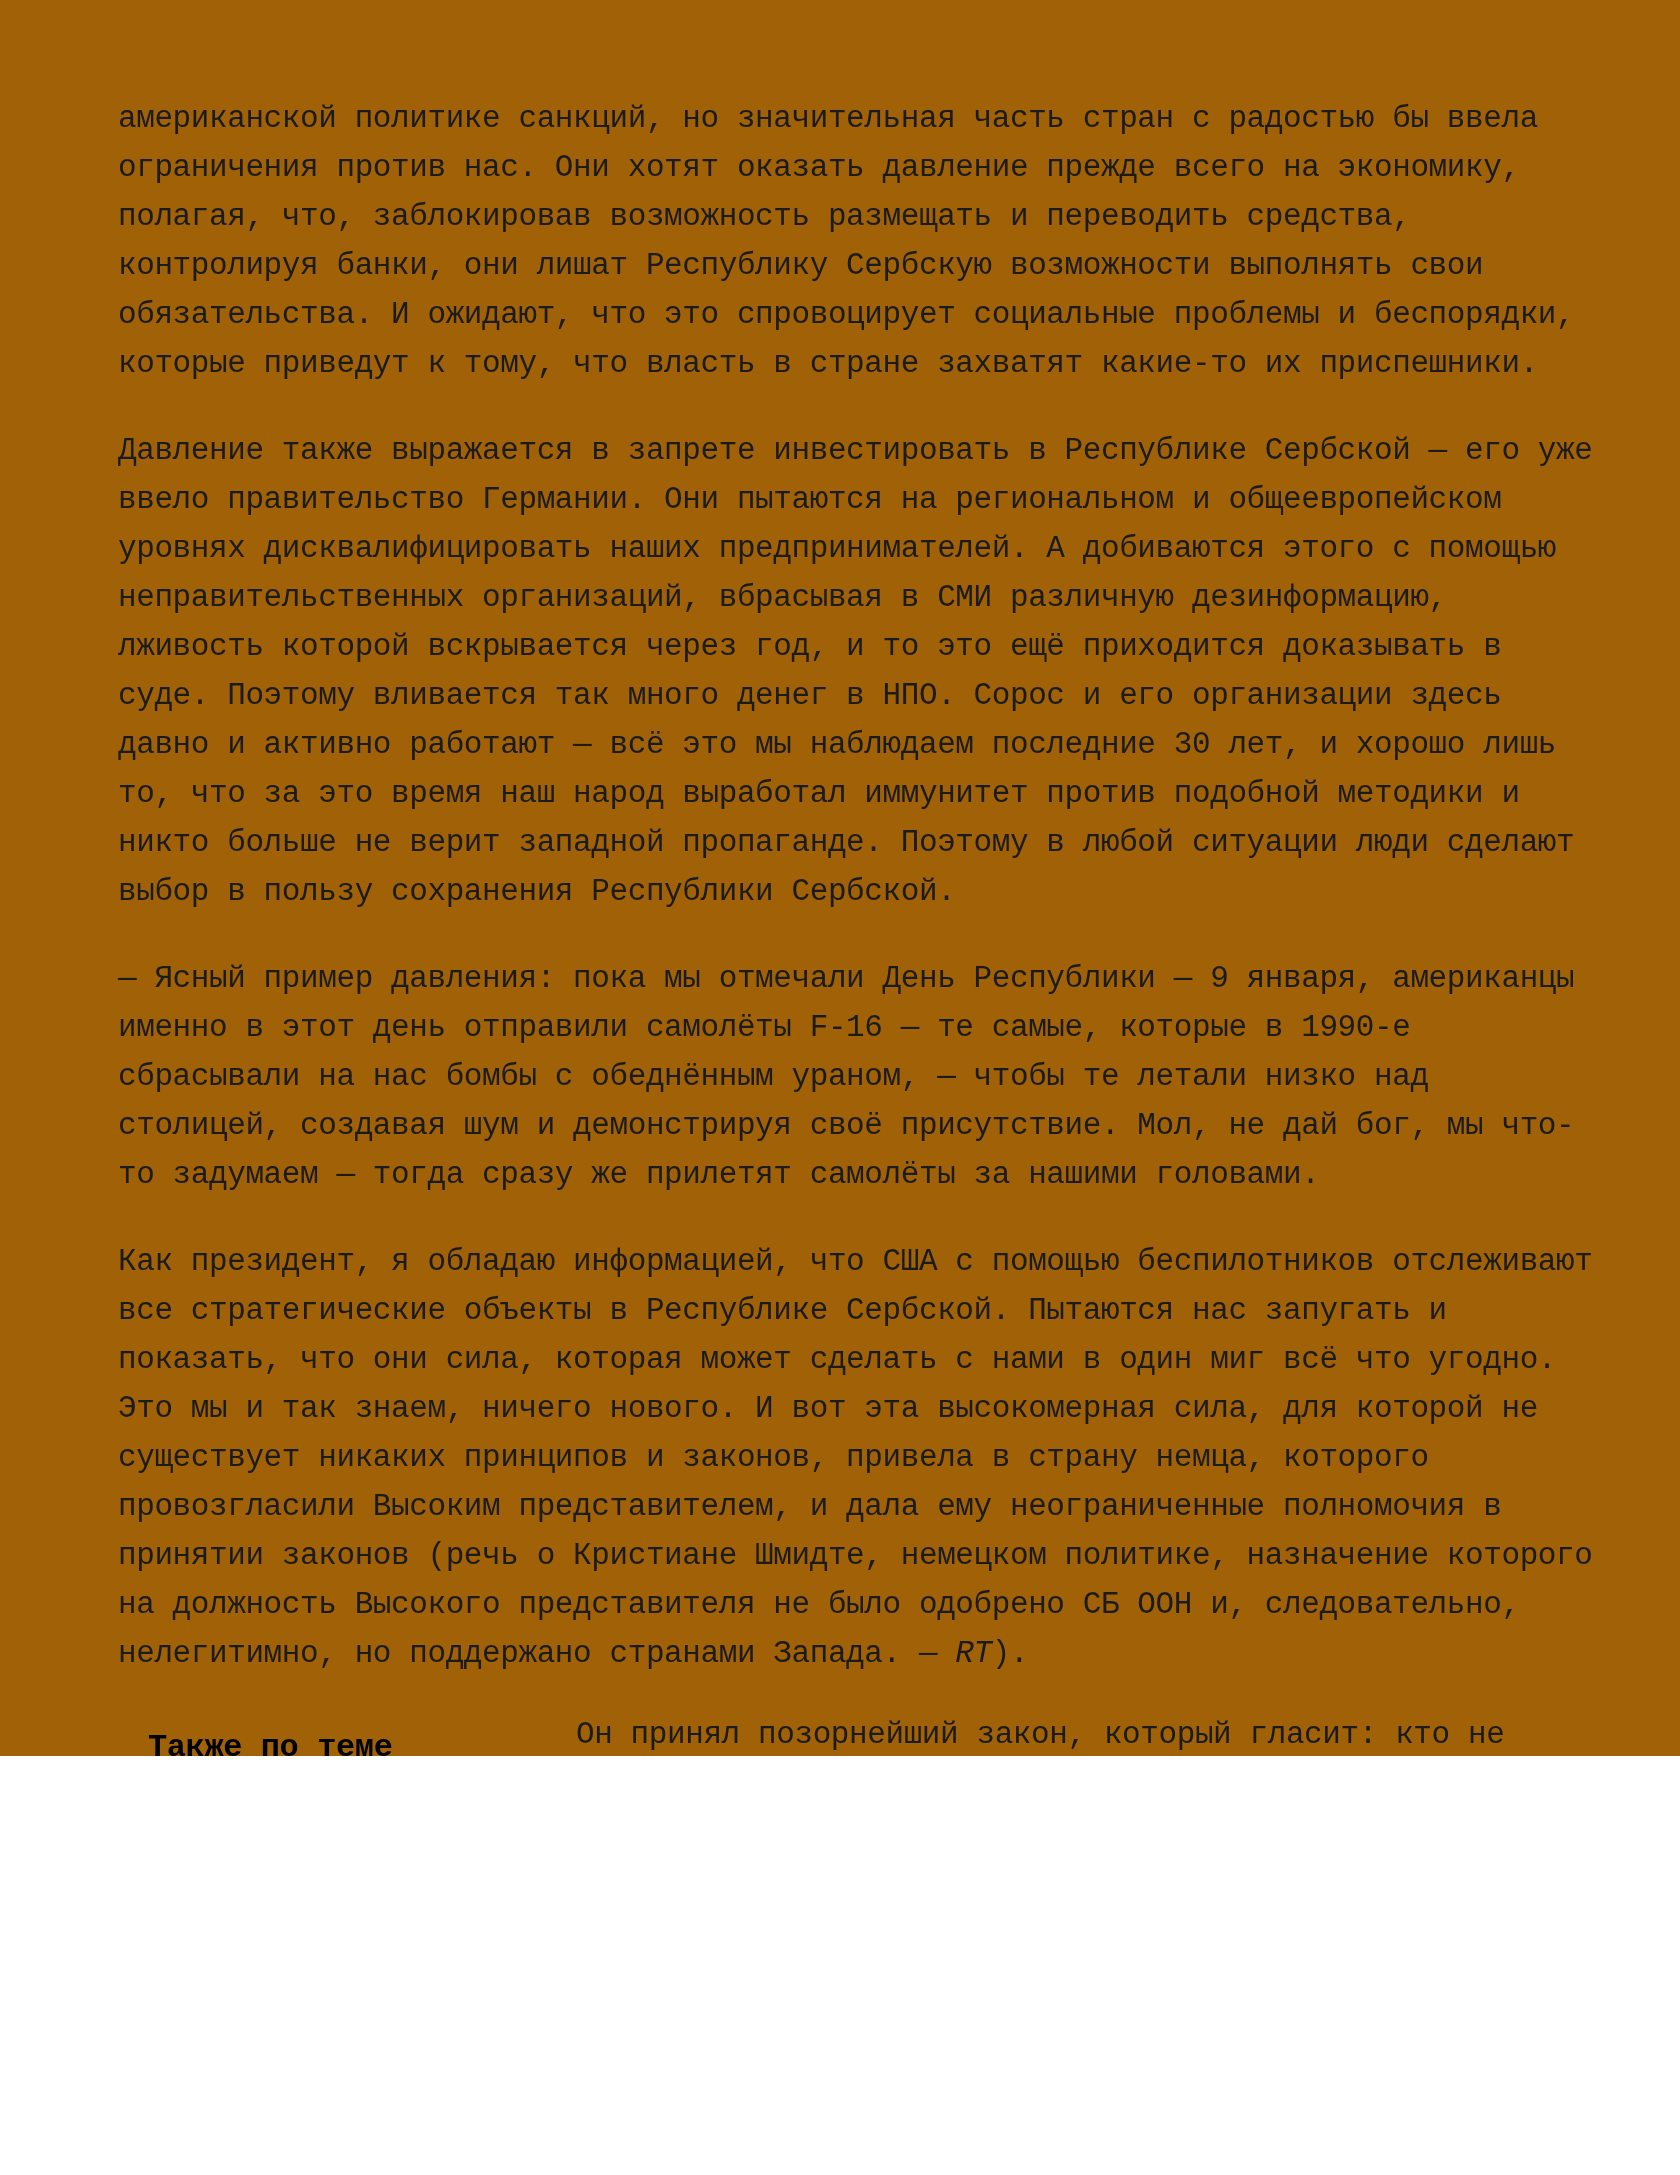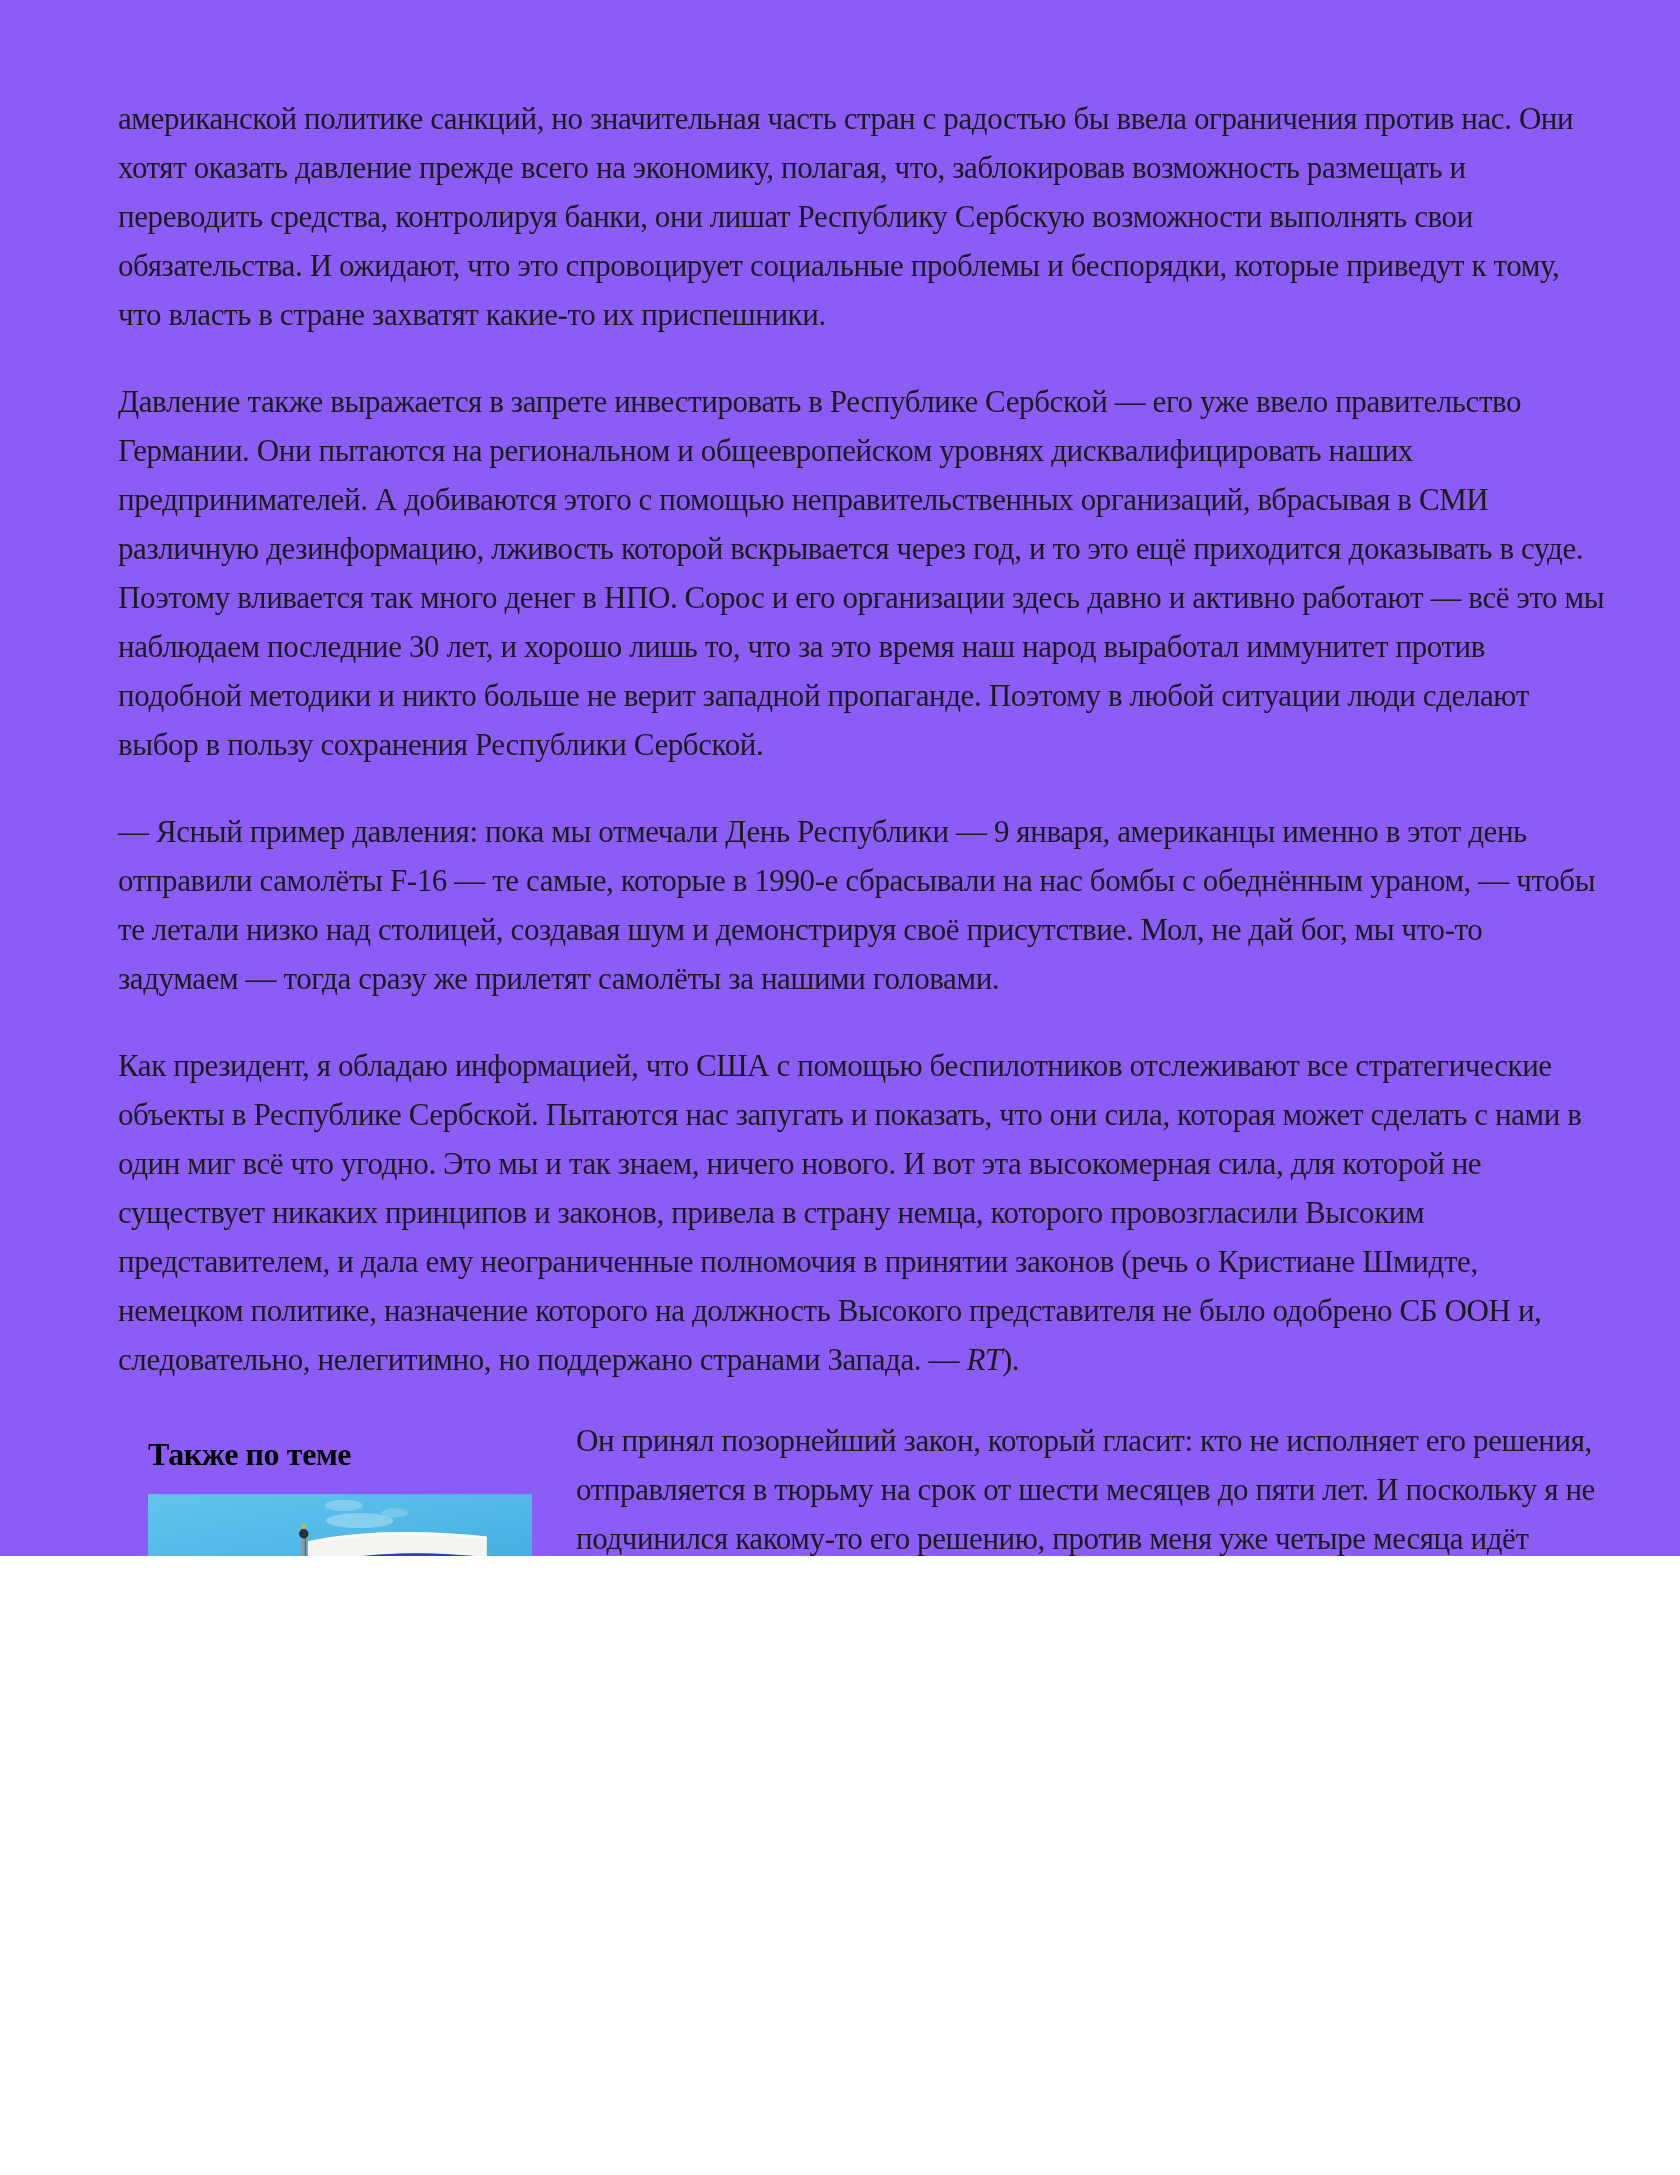--- a/index.html
+++ b/index.html
@@ -1,22 +1,22 @@
 <!DOCTYPE html>
 <html style="font-size:15px"><head>
 <meta charset="utf-8">
 <style>
   html,body{margin:0;padding:0;background:#ffffff;}
   .page{
     position:relative;
     width:1681px;
-    height:1556px;
-    background:#8b5cf6;
+    height:1756px;
+    background:#a16207;
     overflow:hidden;
-    font-family:Liberation Serif, serif;
+    font-family:Liberation Mono, monospace;
     color:#1b1b1b;
   }
   .content{
     padding:94px 75px 0 118px;
   }
   .para{
     font-size:31px;
     line-height:49px;
     letter-spacing:-0.4px;
     margin:0 0 38px 0;

